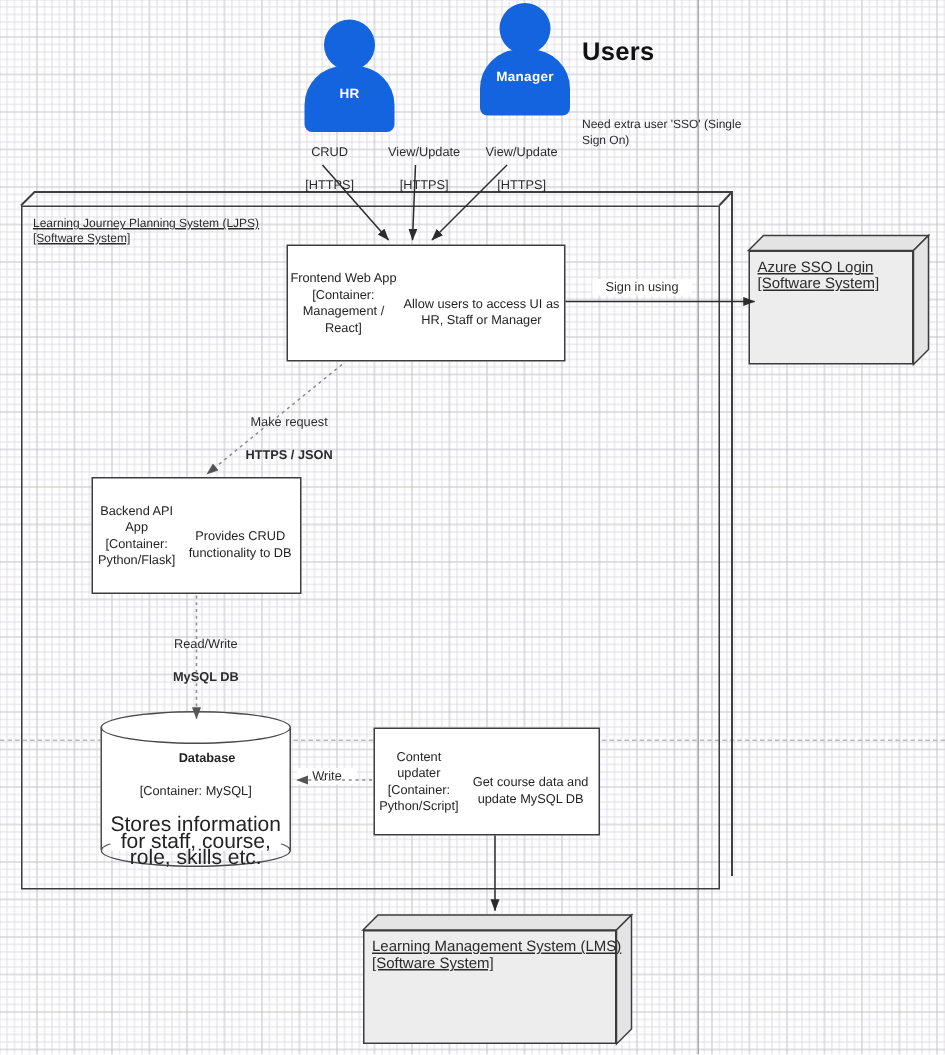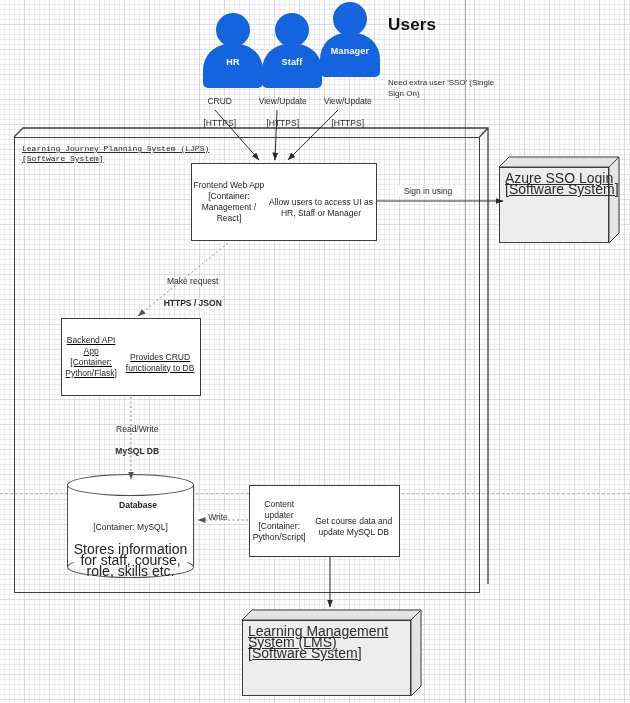--- a/index.html
+++ b/index.html
@@ -40,25 +40,25 @@
   .cbox{position:absolute;background:#ffffff;border:1px solid #3d3d3d;
      box-sizing:border-box;display:flex;flex-direction:row;
      align-items:center;justify-content:center;text-align:center;}
   .cbox .t1{font-size:8.5px;color:#232323;line-height:11px;}
   .cbox .t2{font-size:8.5px;color:#232323;line-height:11px;margin-top:11px;}
 
   
   .sysbox{position:absolute;}
   .sysbox .front{position:absolute;left:0;top:10px;background:#EDEDED;
      border:1px solid #3d3d3d;box-sizing:border-box;}
-  .sysbox .sys-title{position:absolute;left:6px;top:16px;font-size:14px;
+  .sysbox .sys-title{position:absolute;left:6px;top:16px;font-size:10px;
      color:#2b2b2b;line-height:11px;text-decoration:underline;text-align:left;}
 
   
-  .boundary{position:absolute;background:transparent;font-family:Liberation Mono, monospace;}
+  .boundary{position:absolute;background:transparent;}
   .boundary .bfront{position:absolute;left:0;top:9px;right:9px;bottom:0;
      border:1.5px solid #3d3d3d;box-sizing:border-box;background:transparent;}
   .bnd-title{position:absolute;left:8px;top:16px;font-size:8px;color:#2b2b2b;
      line-height:10px;text-decoration:underline;text-align:left;}
 
   
   .cyl{position:absolute;}
   .cyl .barrel{position:absolute;left:0;top:11px;width:100%;height:calc(100% - 22px);
      border-left:1px solid #4a4a4a;border-right:1px solid #4a4a4a;background:#ffffff;
      box-sizing:border-box;}
@@ -96,34 +96,28 @@
       <span>[Software System]</span>
     </div>
   </div>
 
   <div class="actor" style="left:203px;top:13px;">
     <div class="head"></div>
     <div class="body">
       <div class="alabel">HR</div>
     </div>
   </div>
-  <div class="actor" style="left:262px;top:13px;">
-    <div class="head"></div>
-    <div class="body">
-      <div class="alabel">Staff</div>
-    </div>
-  </div>
   <div class="actor" style="left:320px;top:2px;">
     <div class="head"></div>
     <div class="body">
       <div class="alabel">Manager</div>
     </div>
   </div>
 
-  <div class="users-h" style="left:388px;top:15px;">Users</div>
+  <div class="users-h" style="left:388px;top:25px;">Users</div>
   <div class="users-p" style="left:388px;top:77px;">Need extra user 'SSO' (Single Sign On)</div>
 
   <div class="edge-label" style="left:185px;top:85px;width:60px;">
     <span>CRUD</span><br>
     <span>[HTTPS]</span>
   </div>
   <div class="edge-label" style="left:247px;top:85px;width:62px;">
     <span>View/Update</span><br>
     <span>[HTTPS]</span>
   </div>
@@ -133,21 +127,21 @@
   </div>
 
   <div class="cbox" style="left:191px;top:163px;width:186px;height:78px;">
     <div class="t1">
       <span>Frontend Web App</span><br>
       <span>[Container: Management / React]</span>
     </div>
     <div class="t2">Allow users to access UI as HR, Staff or Manager</div>
   </div>
 
-  <div class="cbox" style="left:61px;top:318px;width:140px;height:78px;text-decoration:underline;">
+  <div class="cbox" style="left:61px;top:318px;width:140px;height:78px;">
     <div class="t1">
       <span>Backend API App</span><br>
       <span>[Container: Python/Flask]</span>
     </div>
     <div class="t2">Provides CRUD functionality to DB</div>
   </div>
 
   <div class="cbox" style="left:249px;top:485px;width:151px;height:72px;">
     <div class="t1">
       <span>Content updater</span><br>

